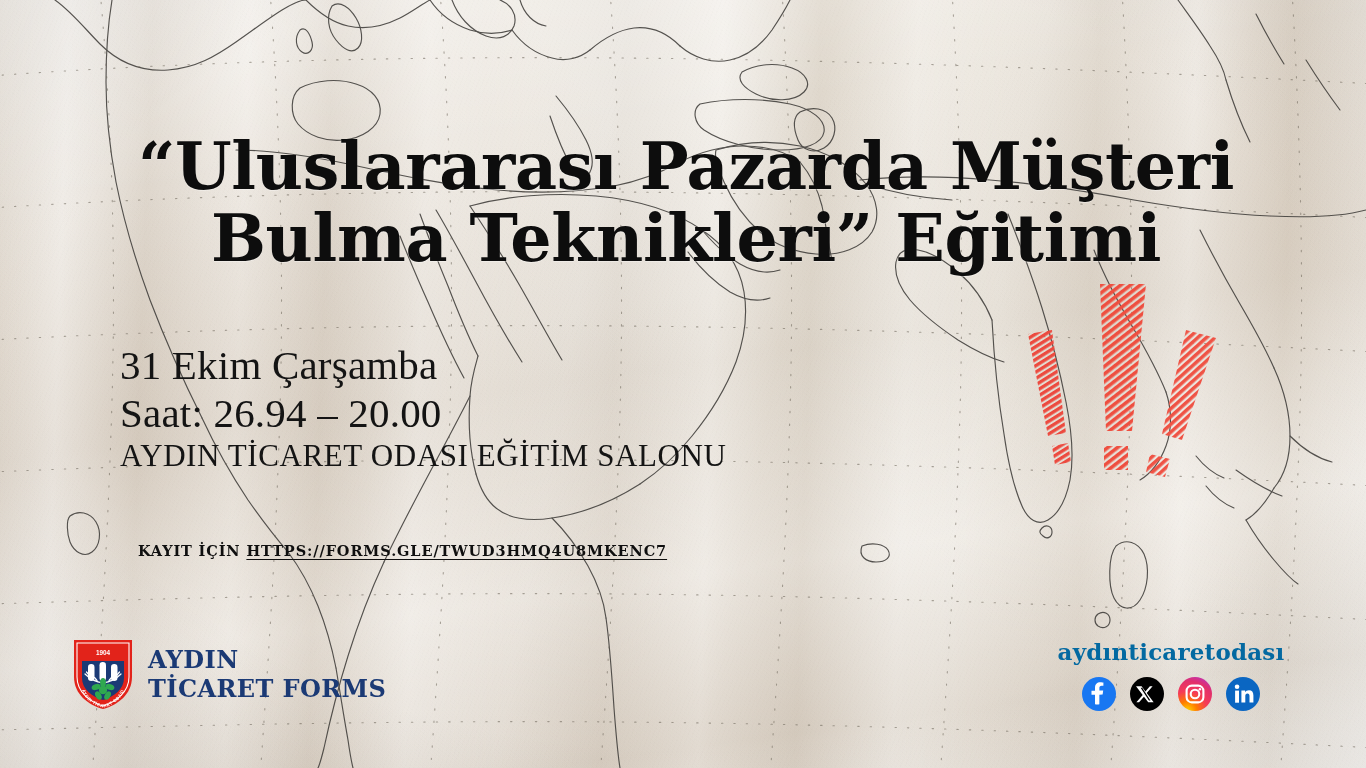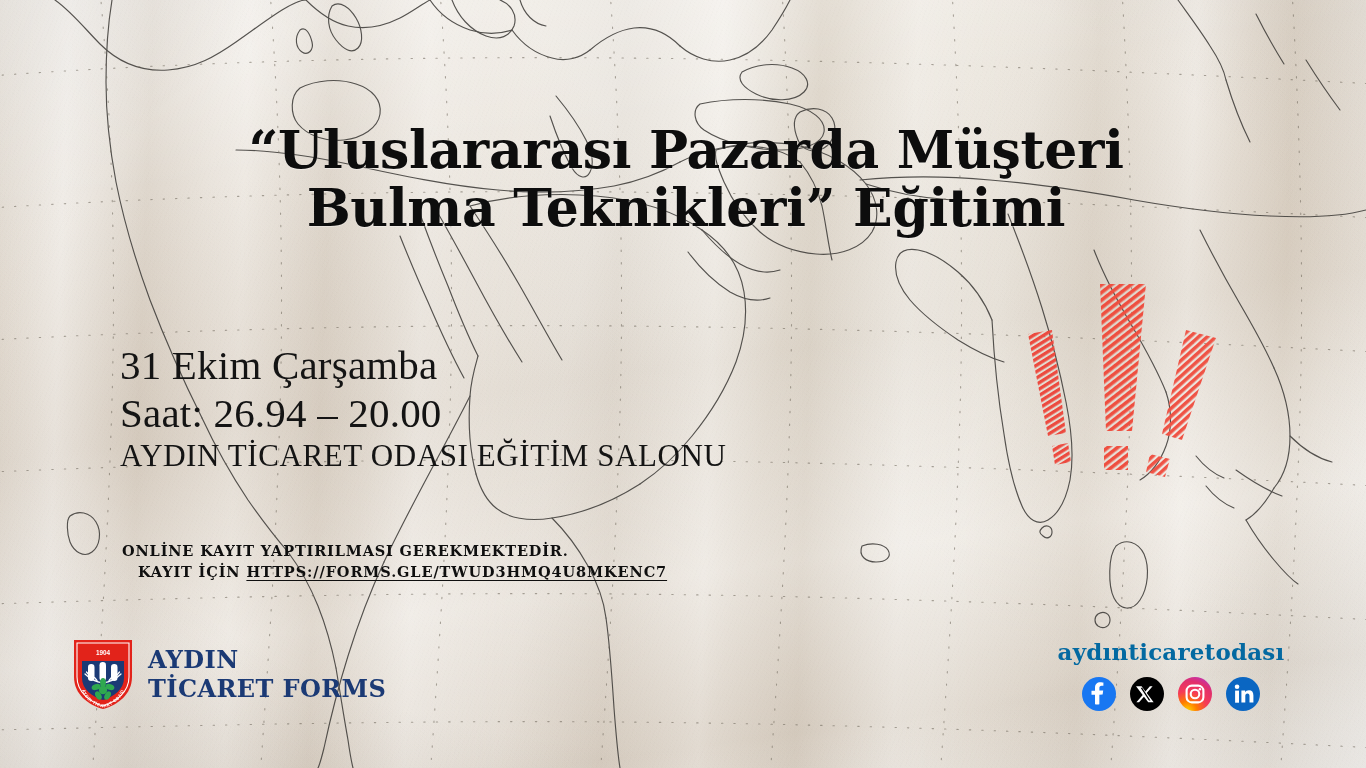--- a/index.html
+++ b/index.html
@@ -76,21 +76,21 @@
 
   
   .title{
     position:absolute;
     left:0; right:0;
     top:86px;
     text-align:center;
     color:#0d0d0d;
     font-family:"DejaVu Serif","Liberation Serif",serif;
     font-weight:700;
-    font-size:52px;
+    font-size:65px;
     line-height:1.12;
     letter-spacing:-0.3px;
     text-shadow:0 1px 0 rgba(255,255,255,.35);
     padding-left:6px;
   }
   .title .l2{ display:block; }
 
   .infoblock{
     position:absolute;
     left:120px;
@@ -342,21 +342,20 @@
     <span class="l2">Bulma Teknikleri” Eğitimi</span>
   </h1>
 
   <div class="infoblock">
     <div class="info-date">31 Ekim Çarşamba</div>
     <div class="info-time">Saat: 26.94 – 20.00</div>
     <div class="info-venue">AYDIN TİCARET ODASI EĞİTİM SALONU</div>
   </div>
 
   <div class="regblock">
-    <div>ONLİNE KAYIT YAPTIRILMASI GEREKMEKTEDİR.</div>
     <div class="reg-line2">
       <span>KAYIT İÇİN</span>
       <span class="reg-url">HTTPS://FORMS.GLE/TWUD3HMQ4U8MKENC7</span>
     </div>
   </div>
 
   <div class="logo">
     <div class="logo-shield">
       <svg viewBox="0 0 62 74" aria-hidden="true">
 

